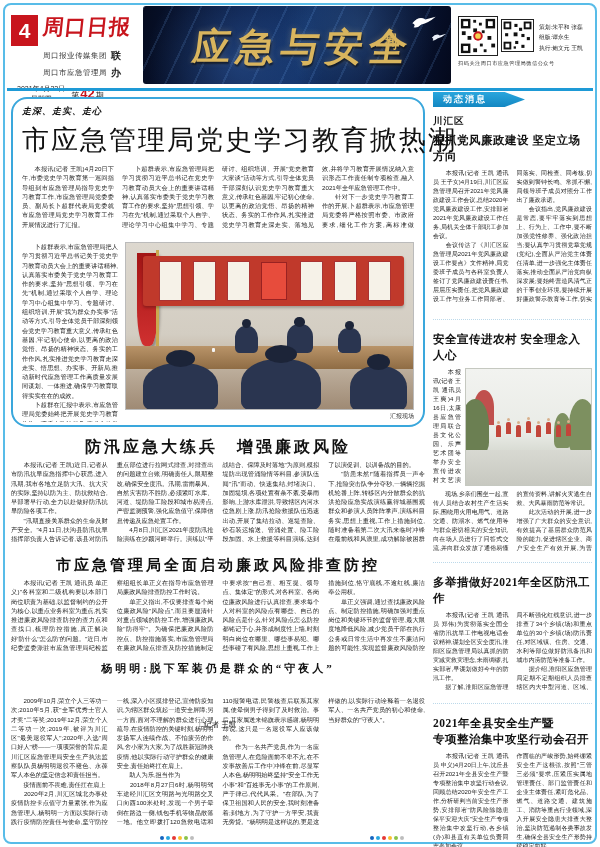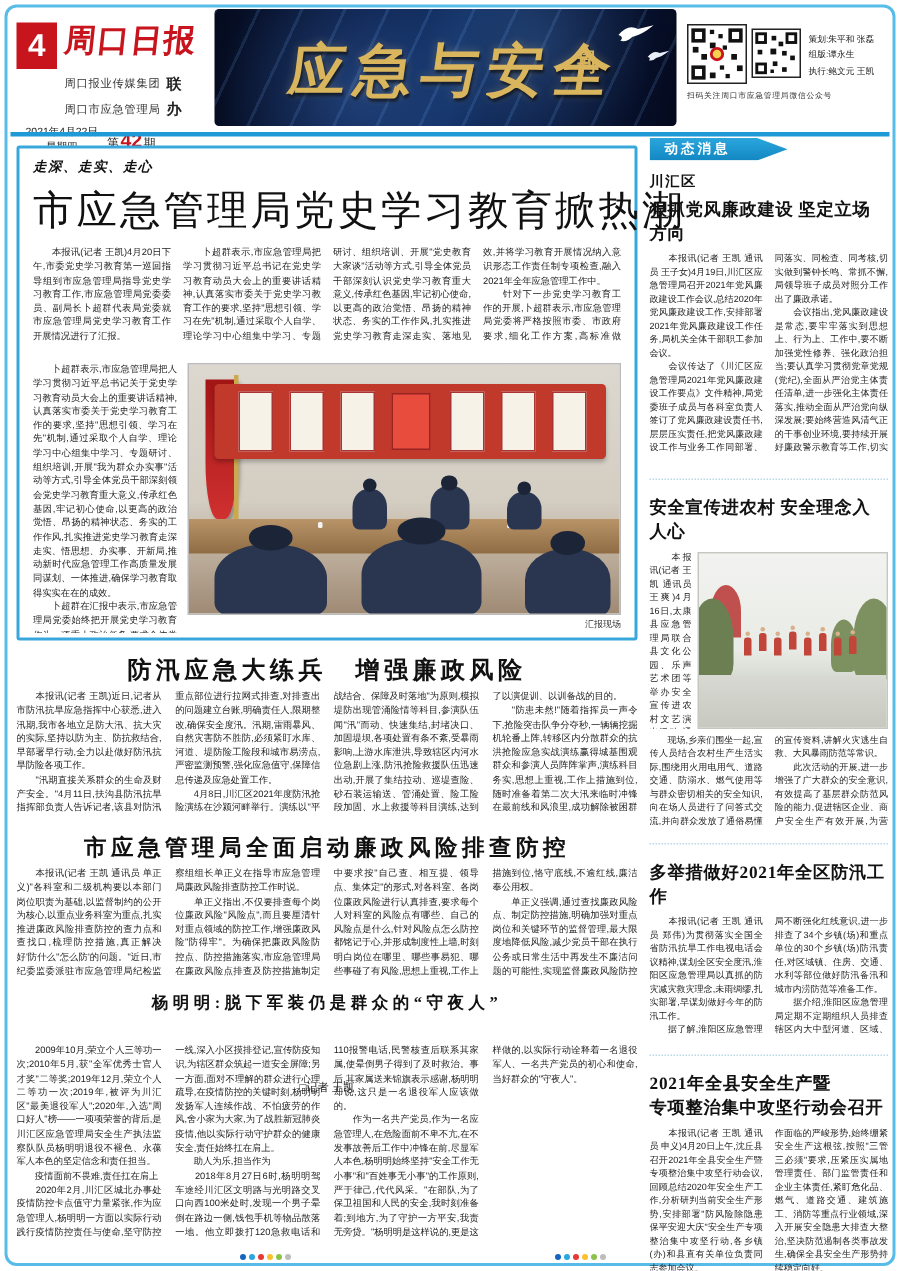--- a/index.html
+++ b/index.html
@@ -40,21 +40,21 @@
   .qr svg { display:block; width:100%; height:100%; }
   .qr-big { width:40px; height:40px; }
   .qr-small { width:33px; height:33px; margin-top:3px; }
   .credits { margin-left:2px; margin-top:6px; }
   .credit-line { font-size:5.8px; color:#222; line-height:1.8; white-space:nowrap; }
   .qr-caption { font-size:5.2px; color:#333; margin-top:4px; letter-spacing:.5px; white-space:nowrap; }
 
   .header-rule { position:absolute; left:7px; right:7px; top:88px; height:3px; background:#1e9ad6; }
 
   
-  .lead-box { position:absolute; left:11px; top:97px; width:414px; height:330px; border:2px solid #3aa7dc; border-radius:2px; padding:6px 9px; background:#fff; }
+  .lead-box { position:absolute; left:11px; top:97px; width:414px; height:330px; border:2px solid #3aa7dc; border-radius:16px; padding:6px 9px; background:#fff; }
   .kicker { font-size:9px; font-weight:bold; font-style:italic; color:#111; letter-spacing:1px; }
   .lead-headline { text-align:center; font-family:"Liberation Serif", serif; font-size:27px; color:#111; letter-spacing:2px; margin:4px 0 6px; white-space:nowrap; font-weight:500; }
   .lead-intro { height:74px; overflow:hidden; column-count:4; column-gap:8px; column-fill:auto;
                 font-size:6.2px; line-height:1.5; text-align:justify; white-space:pre-line; color:#222; }
   .lead-main { display:flex; gap:7px; margin-top:4px; }
   .lead-sidecol { width:96px; height:180px; overflow:hidden; font-size:6.2px; line-height:1.5; text-align:justify; white-space:pre-line; color:#222; }
   .lead-photo-wrap { flex:1; }
   .lead-photo { position:relative; height:168px; background:linear-gradient(#ddd8cf 0%, #d3cdc2 55%, #c4b7a6 70%, #9f8a74 100%); overflow:hidden; border:1px solid #bbb; }
   .wall-banner { position:absolute; left:6%; right:3%; top:8%; height:30%; background:#c0392b; border-radius:3px;
                  box-shadow:0 2px 3px rgba(0,0,0,.25); }

